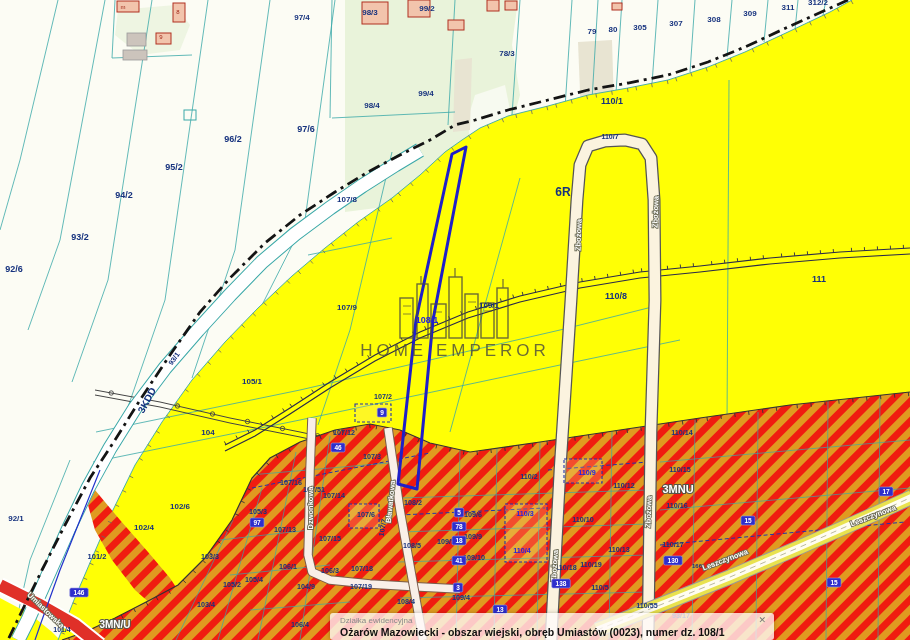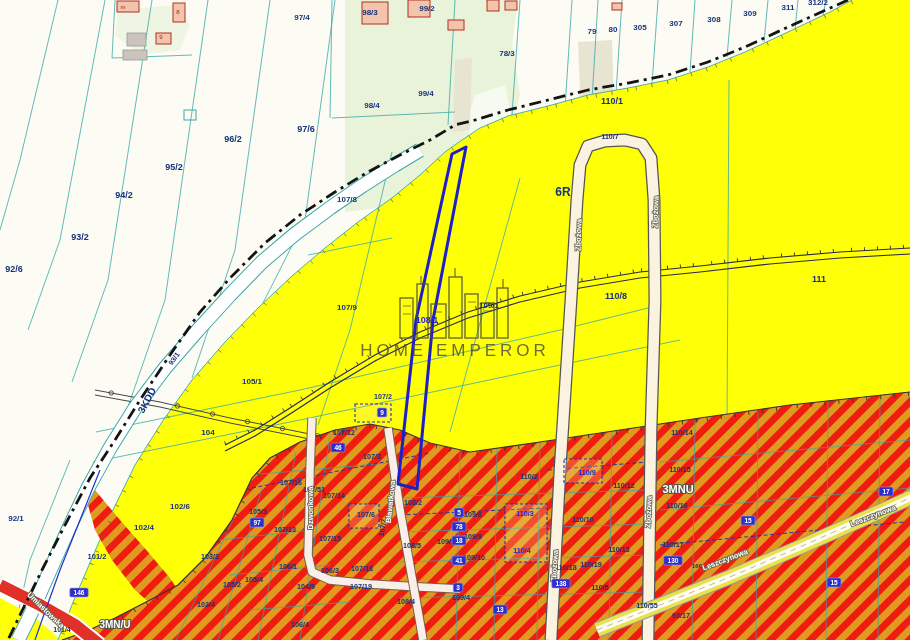--- a/index.html
+++ b/index.html
@@ -502,13 +502,20 @@
         <text x="673" y="563.4" text-anchor="middle" font-size="6.5" font-weight="bold" fill="#ffffff">130</text>
         <rect x="741" y="516" width="14" height="9" rx="1.5" fill="#2e2ecc" stroke="#9a9ae0" stroke-width="0.6"></rect>
         <text x="748" y="523.4" text-anchor="middle" font-size="6.5" font-weight="bold" fill="#ffffff">15</text>
         <rect x="879" y="487" width="14" height="9" rx="1.5" fill="#2e2ecc" stroke="#9a9ae0" stroke-width="0.6"></rect>
         <text x="886" y="494.4" text-anchor="middle" font-size="6.5" font-weight="bold" fill="#ffffff">17</text>
         <rect x="827" y="578" width="14" height="9" rx="1.5" fill="#2e2ecc" stroke="#9a9ae0" stroke-width="0.6"></rect>
         <text x="834" y="585.4" text-anchor="middle" font-size="6.5" font-weight="bold" fill="#ffffff">15</text>
       </g>
     </svg>
 
+  <div id="popup">
+    <div class="row1">
+      <span class="title">Działka ewidencyjna</span>
+      <span class="close">✕</span>
+    </div>
+    <div class="main">Ożarów Mazowiecki - obszar wiejski, obręb Umiastów (0023), numer dz. 108/1</div>
+  </div>
 </div>
 
 </body></html>

